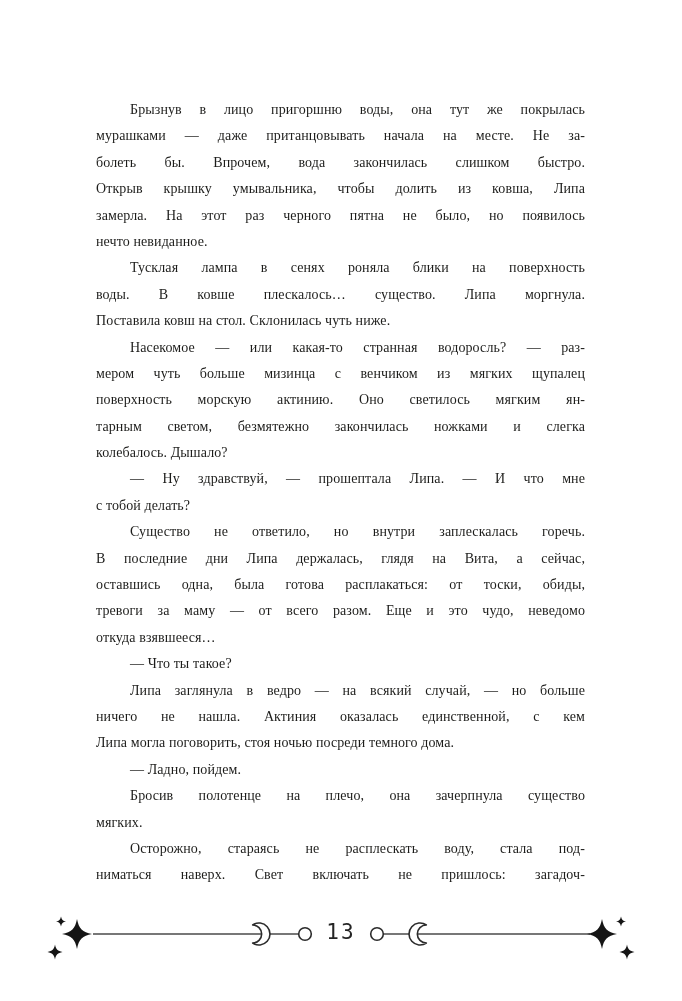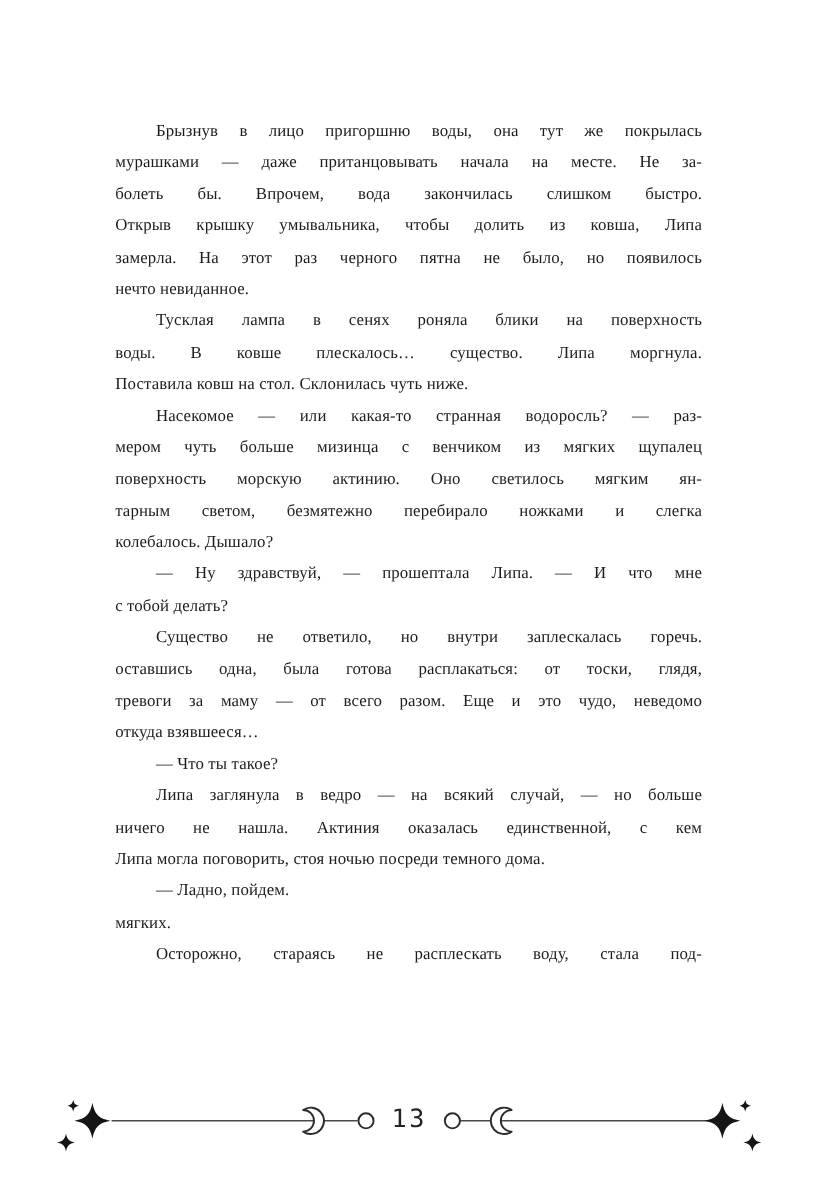--- a/index.html
+++ b/index.html
@@ -66,49 +66,52 @@
       </div>
       <div>
         <div class="line first">Тусклая лампа в сенях роняла блики на поверхность</div>
         <div class="line">воды. В ковше плескалось… существо. Липа моргнула.</div>
         <div class="line para-end">Поставила ковш на стол. Склонилась чуть ниже.</div>
       </div>
       <div>
         <div class="line first">Насекомое — или какая-то странная водоросль? — раз-</div>
         <div class="line">мером чуть больше мизинца с венчиком из мягких щупалец</div>
         <div class="line">поверхность морскую актинию. Оно светилось мягким ян-</div>
-        <div class="line">тарным светом, безмятежно перебирало ножками и слегка</div>
+        <div class="line">тарным светом, безмятежно закончилась ножками и слегка</div>
         <div class="line para-end">колебалось. Дышало?</div>
       </div>
       <div>
         <div class="line first">— Ну здравствуй, — прошептала Липа. — И что мне</div>
         <div class="line para-end">с тобой делать?</div>
       </div>
       <div>
         <div class="line first">Существо не ответило, но внутри заплескалась горечь.</div>
-        <div class="line">оставшись одна, была готова расплакаться: от тоски, глядя,</div>
+        <div class="line">В последние дни Липа держалась, глядя на Вита, а сейчас,</div>
+        <div class="line">оставшись одна, была готова расплакаться: от тоски, обиды,</div>
         <div class="line">тревоги за маму — от всего разом. Еще и это чудо, неведомо</div>
         <div class="line para-end">откуда взявшееся…</div>
       </div>
       <div>
         <div class="line first para-end">— Что ты такое?</div>
       </div>
       <div>
         <div class="line first">Липа заглянула в ведро — на всякий случай, — но больше</div>
         <div class="line">ничего не нашла. Актиния оказалась единственной, с кем</div>
         <div class="line para-end">Липа могла поговорить, стоя ночью посреди темного дома.</div>
       </div>
       <div>
         <div class="line first para-end">— Ладно, пойдем.</div>
       </div>
       <div>
+        <div class="line first">Бросив полотенце на плечо, она зачерпнула существо</div>
         <div class="line para-end">мягких.</div>
       </div>
       <div>
         <div class="line first">Осторожно, стараясь не расплескать воду, стала под-</div>
+        <div class="line">ниматься наверх. Свет включать не пришлось: загадоч-</div>
       </div>
     </div>
 
   <div class="footer">
     <svg width="682" height="86" viewBox="0 0 682 86">
 
       <line x1="93" y1="39" x2="298" y2="39" stroke="#4a4a4a" stroke-width="1.3"></line>
       <line x1="383" y1="39" x2="590" y2="39" stroke="#4a4a4a" stroke-width="1.3"></line>
 
       <path d="M -6.33,-9 A 11,11 0 1 1 -6.33,9 A 9,9 0 1 0 -6.33,-9 Z" transform="translate(259,39)" fill="#ffffff" stroke="#2b2b2b" stroke-width="1.6" stroke-linejoin="round"></path>

